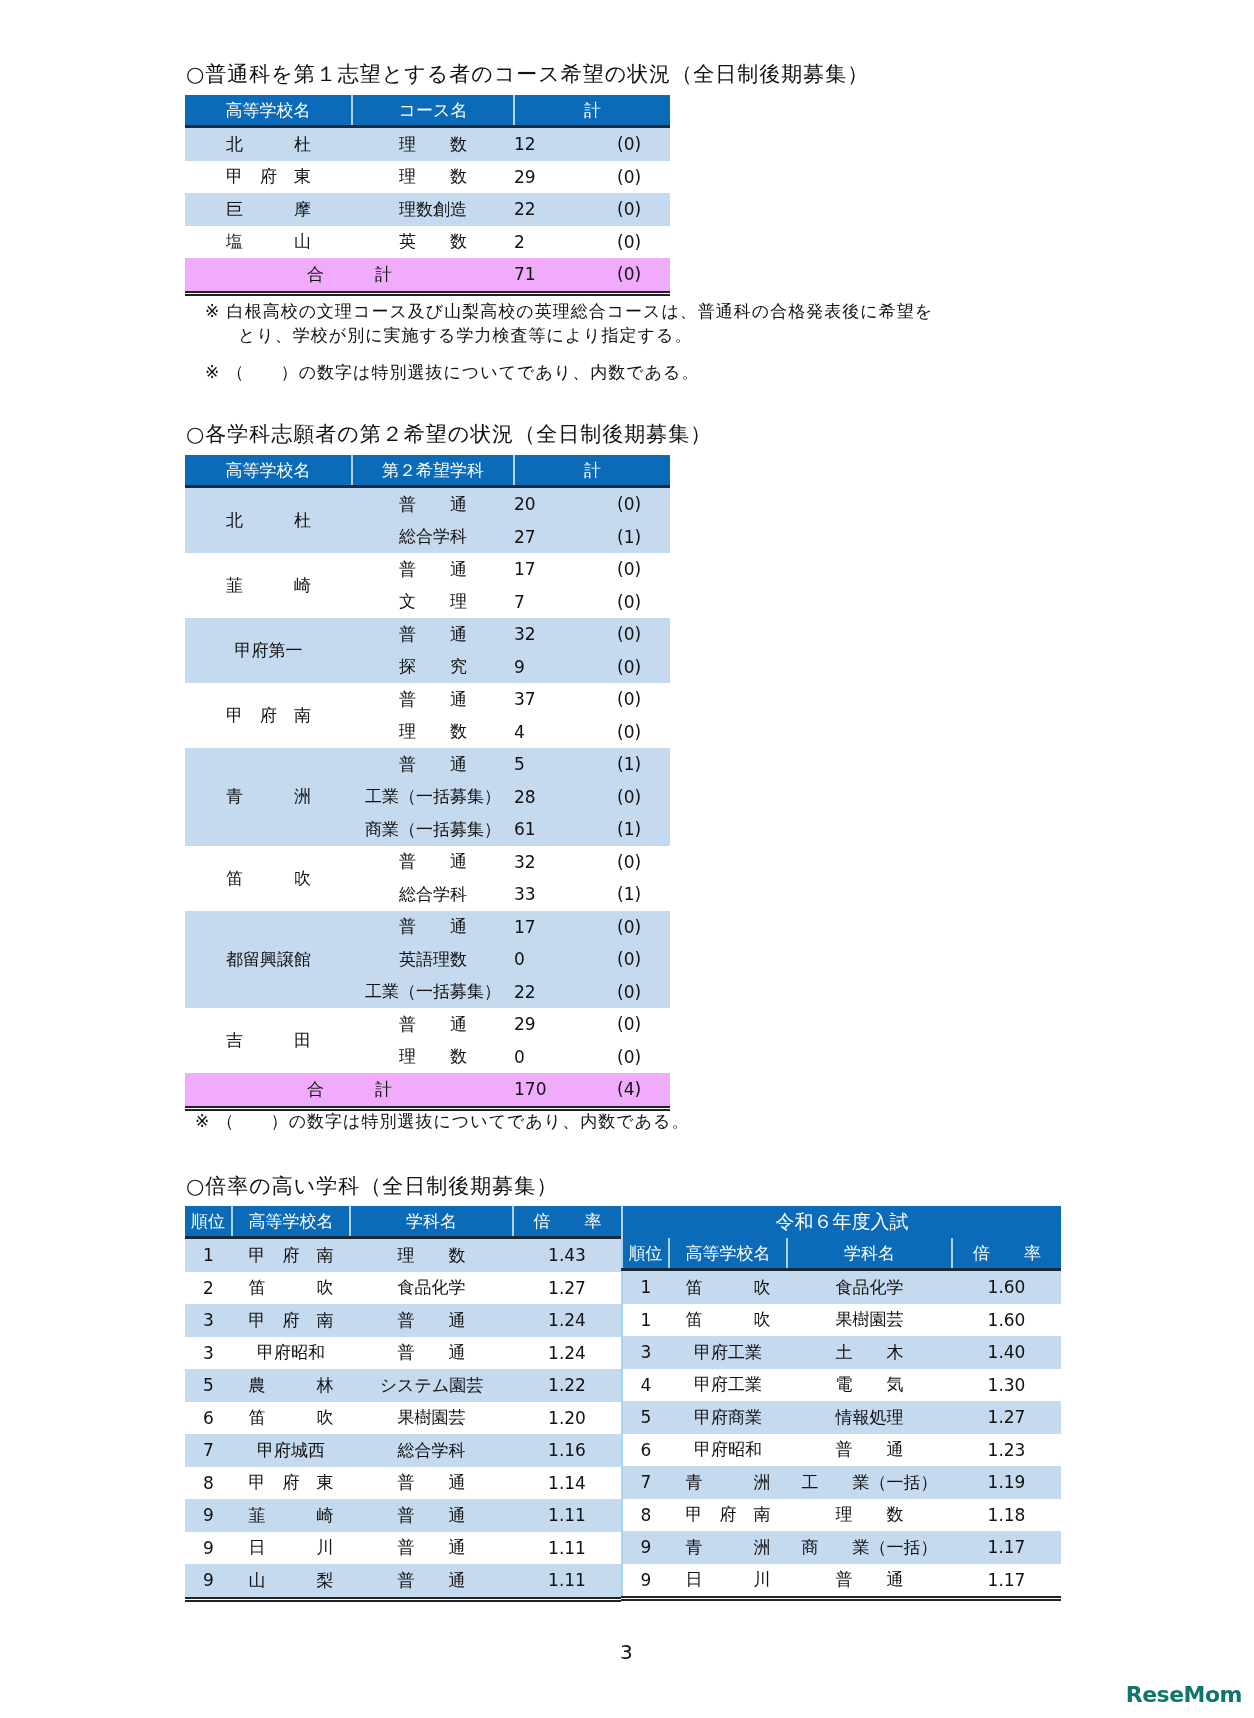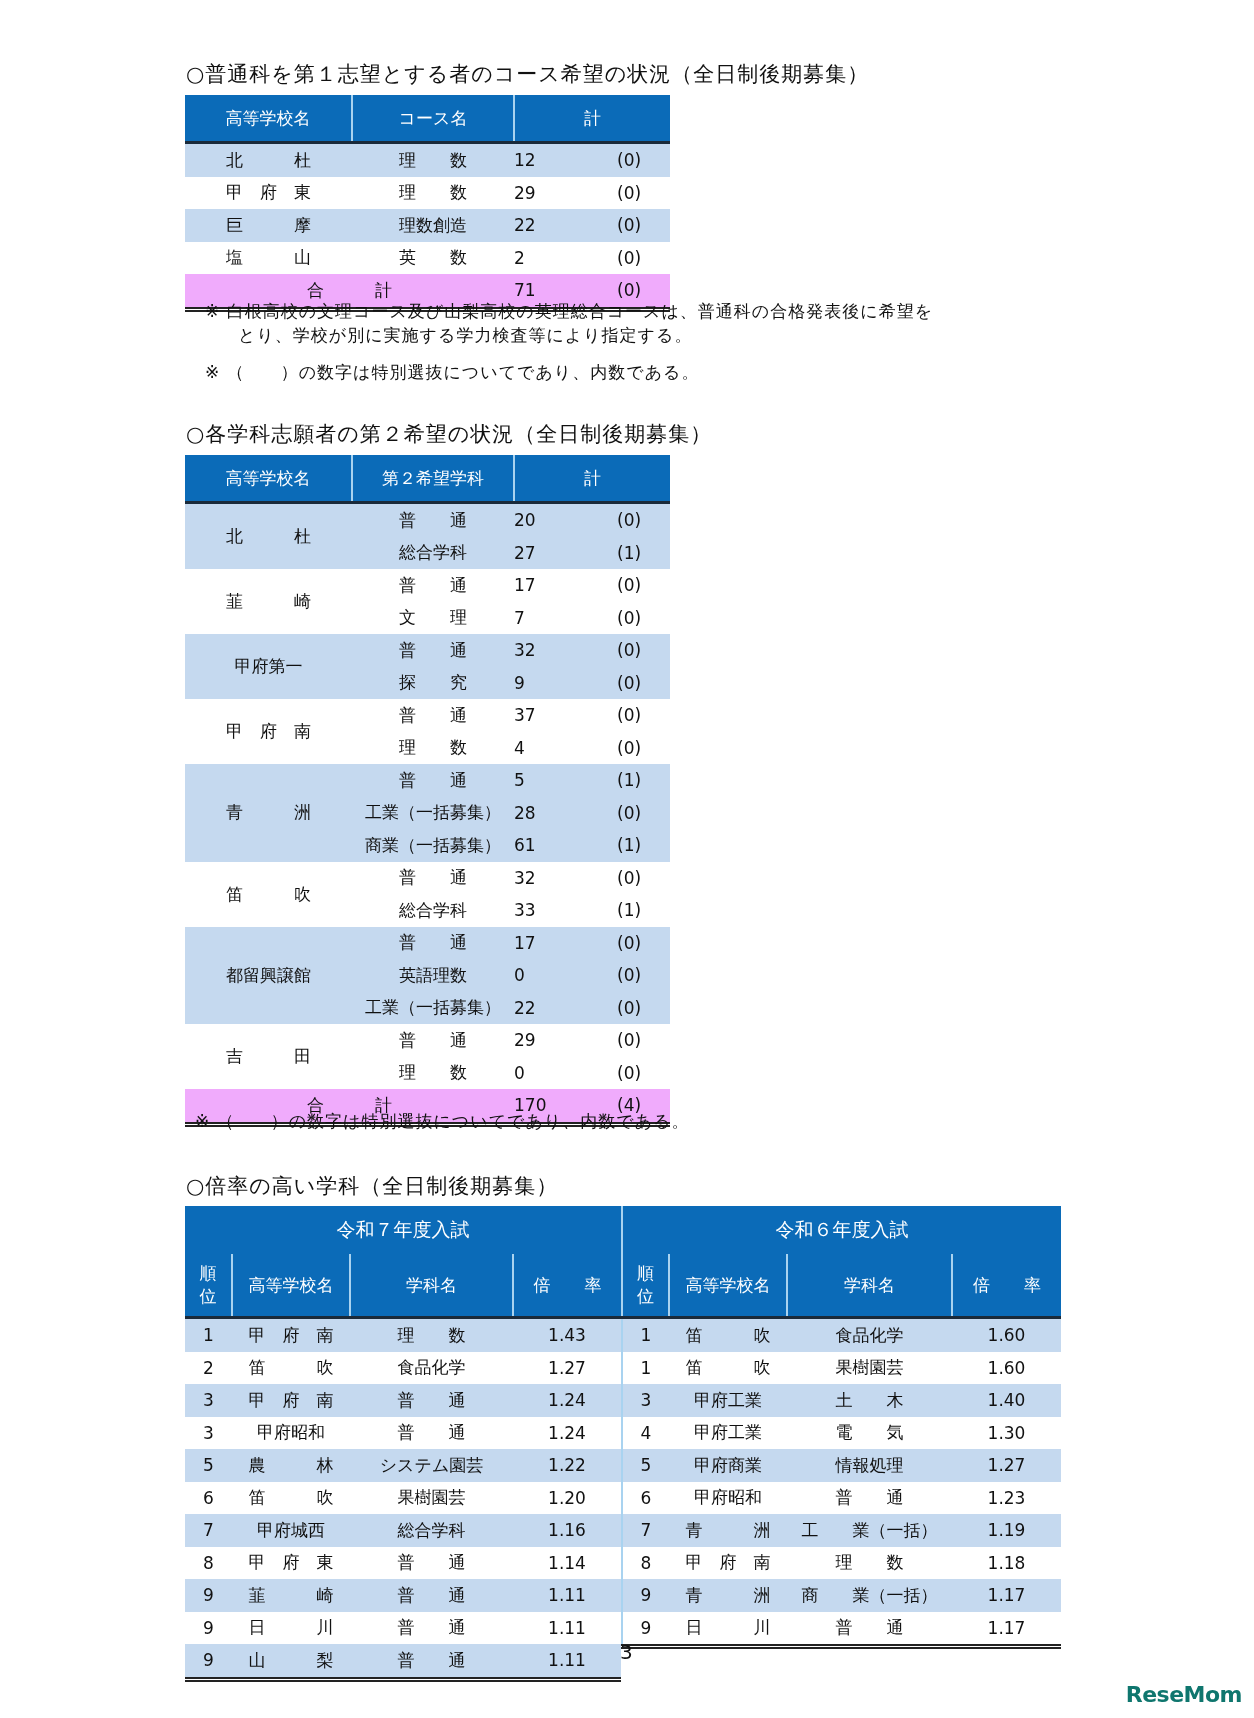--- a/index.html
+++ b/index.html
@@ -1,19 +1,19 @@
 <!DOCTYPE html>
 <html><head>
 <meta charset="utf-8">
 <style>
   html, body { margin:0; padding:0; background:#ffffff; }
   body { width:1254px; height:1718px; position:relative; font-family:"DejaVu Sans","Liberation Sans",sans-serif; color:#111; overflow:hidden; }
   .sec-title { position:absolute; left:186px; font-size:21px; letter-spacing:1px; white-space:nowrap; }
   table { border-collapse:collapse; position:absolute; table-layout:fixed; }
-  th { background:#0b6bb8; color:#ffffff; font-weight:normal; font-size:17px; height:30px; padding:8px; border-bottom:3px solid #1a2a3a;font-family:Liberation Serif, serif; }
+  th { background:#0b6bb8; color:#ffffff; font-weight:normal; font-size:17px; height:30px; padding:0; border-bottom:3px solid #1a2a3a;font-family:Liberation Serif, serif; }
   th.sep { border-right:2px solid #a9d3f0; }
   td { font-size:17px; padding:0; height:32.5px; }
   tr.blue td { background:#c5d9ef; }
   tr.white td { background:#ffffff; }
   tr.total td { background:#f0abfc; }
   .c { text-align:center; }
   .num { text-align:left; padding-right:10px; }
   .paren { text-align:left; padding-left:8px; }
   .dbl { border-bottom:5px double #222; }
   .note { position:absolute; left:205px; font-size:17px; white-space:nowrap; letter-spacing:1px; }
@@ -202,23 +202,20 @@
 
 <div class="sec-title" style="top:1172px;">○倍率の高い学科（全日制後期募集）</div>
 <table class="rank" id="t3a" style="left:185px; top:1206px; width:436px;">
   <colgroup>
       <col style="width:47px">
       <col style="width:118px">
       <col style="width:163px">
       <col style="width:108px">
     </colgroup>
   <tbody>
-      <tr>
-        <th colspan="4" class="top">令和７年度入試</th>
-      </tr>
   <tr>
     <th class="sub sep">順位</th>
     <th class="sub sep">高等学校名</th>
     <th class="sub sep">学科名</th>
     <th class="sub">倍　　率</th>
   </tr>
   </tbody>
     <tbody id="t3abody">
       <tr class="blue">
         <td class="c">1</td>

